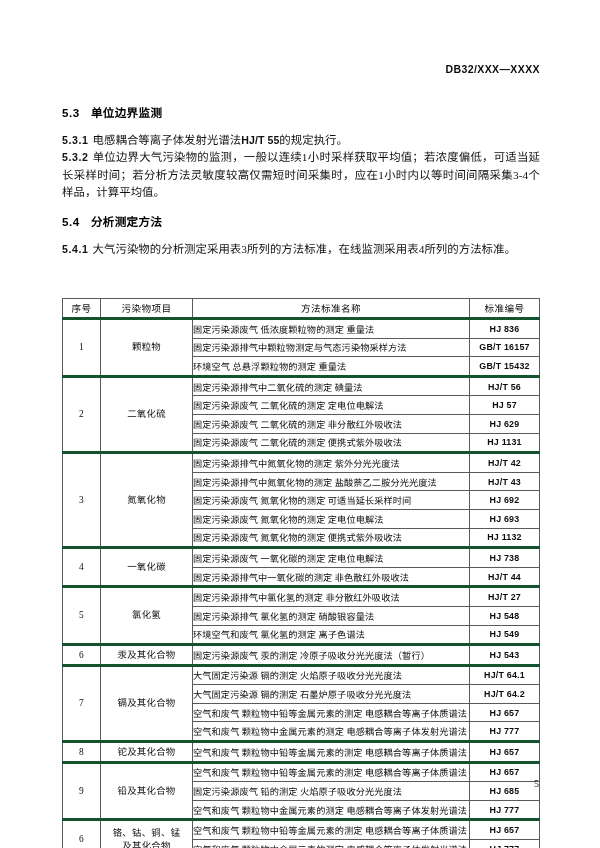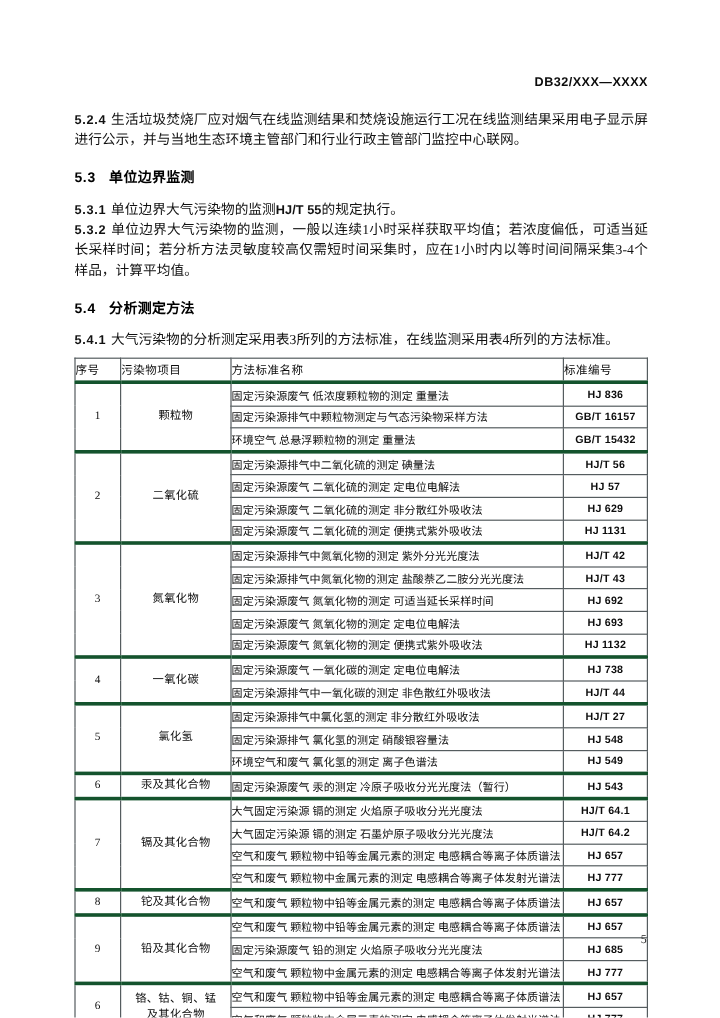--- a/index.html
+++ b/index.html
@@ -117,21 +117,21 @@
 
   table.std th, table.std td {
     border: 1px solid #555c5f;
     padding: 0;
     vertical-align: middle;
   }
   table.std thead th {
     height: 18px;
     font-weight: normal;
     font-size: 9.6px;
-    text-align: left;
+    text-align: center;
     letter-spacing: 0.4px;
   }
   table.std tbody td {
     height: 17.6px;
   }
   td.no, td.item {
     text-align: center;
     font-size: 9.4px;
     letter-spacing: 0.3px;
     line-height: 12.5px;
@@ -174,34 +174,31 @@
 </style>
 </head>
 <body>
 
 <div class="page">
 
   <div class="page-header">DB32/XXX—XXXX</div>
 
   <div class="body-block">
 
-    <p class="para">
-      <span class="num">5.2.4</span><span>生活垃圾焚烧厂应对烟气在线监测结果和焚烧设施运行工况在线监测结果采用电子显示屏进行公示，并与当地生态环境主管部门和行业行政主管部门监控中心联网。</span>
-    </p>
 
     <div class="gap-md"></div>
 
     <h3 class="clause">
       <span class="cnum">5.3</span><span>单位边界监测</span>
     </h3>
 
     <div class="gap-md"></div>
 
     <p class="para">
-      <span class="num">5.3.1</span><span>单位边界大气污染物的监测</span><span class="ref">HJ/T 55</span><span>的规定执行。</span>
+      <span class="num">5.3.1</span><span>电感耦合等离子体发射光谱法</span><span class="ref">HJ/T 55</span><span>的规定执行。</span>
     </p>
 
     <p class="para">
       <span class="num">5.3.2</span><span>单位边界大气污染物的监测，一般以连续1小时采样获取平均值；若浓度偏低，可适当延长采样时间；若分析方法灵敏度较高仅需短时间采集时，应在1小时内以等时间间隔采集3-4个样品，计算平均值。</span>
     </p>
 
     <div class="gap-md"></div>
 
     <h3 class="clause">
       <span class="cnum">5.4</span><span>分析测定方法</span>

